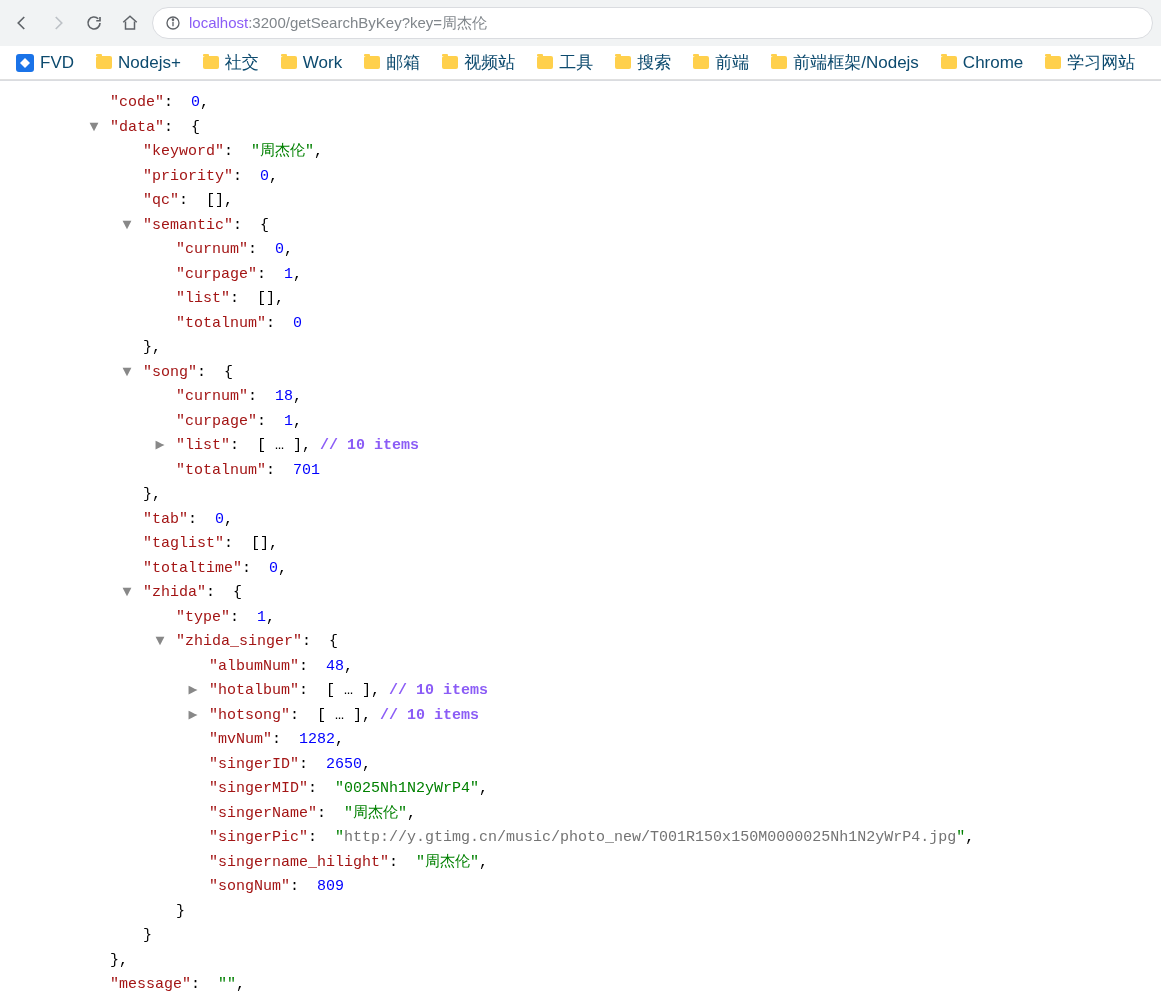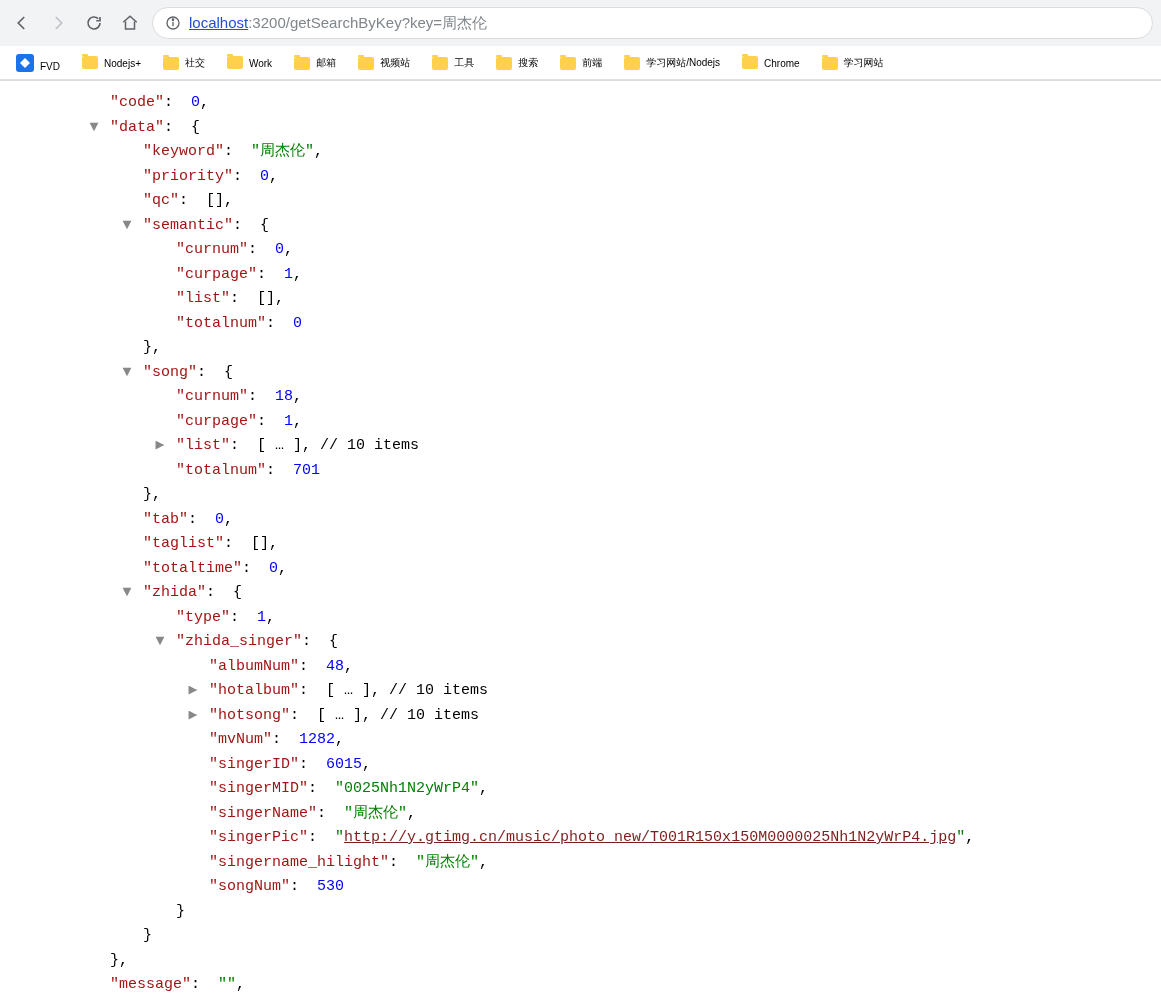--- a/index.html
+++ b/index.html
@@ -37,40 +37,40 @@
   background: #fff;
   border: 1px solid #dadce0;
   border-radius: 16px;
   display: flex;
   align-items: center;
   padding: 0 12px;
   gap: 8px;
   color: #5f6368;
 }
 .url-text { font-size: 15px; color: #202124; }
-.url-host-part { color: #1d4ed8; text-decoration: underline; }
+.url-host-part { color: #8b5cf6; }
 .url-port-path { color: #80868b; text-align: right; }
 .bookmarks-bar {
   display: flex;
   align-items: center;
   height: 34px;
   padding: 0 8px;
   gap: 6px;
   background: #fff;
   border-bottom: 1px solid #e0e0e0;
 }
 .bookmark {
   display: flex;
-  align-items: flex-end;
+  align-items: center;
   gap: 6px;
   padding: 4px 8px;
   border-radius: 4px;
   cursor: pointer;
-  font-size: 10px;
-  color: #000000;
+  font-size: 17px;
+  color: #0c4a6e;
   white-space: nowrap;
 }
 .folder-icon {
   width: 16px;
   height: 13px;
   background: #ffd04c;
   border-radius: 2px;
   position: relative;
 }
 .folder-icon::before {
@@ -96,22 +96,22 @@
   font-family: Consolas, "Courier New", monospace;
   font-size: 15px;
   line-height: 24.5px;
   color: #000;
 }
 .line { white-space: pre; }
 .key { color: #a31515; }
 .str { color: #008000; }
 .num { color: #0000ff; }
 .punct { color: #000; }
-.comment { color: #000000; }
-.link { color: #7f1d1d; text-decoration: underline; }
+.comment { color: #8b5cf6; font-weight: bold; }
+.link { color: #737373; }
 .toggle {
   display: inline-block;
   width: 12px;
   color: #888;
   cursor: pointer;
   user-select: none;
   text-align: center;
 }
 .indent0 { padding-left: 70px; }
 .indent1 { padding-left: 103px; }
@@ -199,21 +199,21 @@
       <div class="bookmark">
         <span class="folder-icon"></span>
         <span>搜索</span>
       </div>
       <div class="bookmark">
         <span class="folder-icon"></span>
         <span>前端</span>
       </div>
       <div class="bookmark">
         <span class="folder-icon"></span>
-        <span>学习网站/Nodejs</span>
+        <span>前端框架/Nodejs</span>
       </div>
       <div class="bookmark">
         <span class="folder-icon"></span>
         <span>Chrome</span>
       </div>
       <div class="bookmark">
         <span class="folder-icon"></span>
         <span>学习网站</span>
       </div>
     </div>
@@ -249,26 +249,26 @@
 <div class="line indent1"><span class="key">"taglist"</span><span class="punct">:  </span><span class="punct">[]</span><span class="punct">,</span></div>
 <div class="line indent1"><span class="key">"totaltime"</span><span class="punct">:  </span><span class="num">0</span><span class="punct">,</span></div>
 
 <div class="line indent1"><span class="toggle tog-pos-1">▼</span><span class="key">"zhida"</span><span class="punct">:  {</span></div>
 <div class="line indent2"><span class="key">"type"</span><span class="punct">:  </span><span class="num">1</span><span class="punct">,</span></div>
 <div class="line indent2"><span class="toggle tog-pos-2">▼</span><span class="key">"zhida_singer"</span><span class="punct">:  {</span></div>
 <div class="line indent3"><span class="key">"albumNum"</span><span class="punct">:  </span><span class="num">48</span><span class="punct">,</span></div>
 <div class="line indent3"><span class="toggle tog-pos-3">▶</span><span class="key">"hotalbum"</span><span class="punct">:  </span><span class="punct">[ … ]</span><span class="punct">, </span><span class="comment">// 10 items</span></div>
 <div class="line indent3"><span class="toggle tog-pos-3">▶</span><span class="key">"hotsong"</span><span class="punct">:  </span><span class="punct">[ … ]</span><span class="punct">, </span><span class="comment">// 10 items</span></div>
 <div class="line indent3"><span class="key">"mvNum"</span><span class="punct">:  </span><span class="num">1282</span><span class="punct">,</span></div>
-<div class="line indent3"><span class="key">"singerID"</span><span class="punct">:  </span><span class="num">6015</span><span class="punct">,</span></div>
+<div class="line indent3"><span class="key">"singerID"</span><span class="punct">:  </span><span class="num">2650</span><span class="punct">,</span></div>
 <div class="line indent3"><span class="key">"singerMID"</span><span class="punct">:  </span><span class="str">"0025Nh1N2yWrP4"</span><span class="punct">,</span></div>
 <div class="line indent3"><span class="key">"singerName"</span><span class="punct">:  </span><span class="str">"周杰伦"</span><span class="punct">,</span></div>
 <div class="line indent3"><span class="key">"singerPic"</span><span class="punct">:  </span><span class="str">"</span><span class="link">http://y.gtimg.cn/music/photo_new/T001R150x150M0000025Nh1N2yWrP4.jpg</span><span class="str">"</span><span class="punct">,</span></div>
 <div class="line indent3"><span class="key">"singername_hilight"</span><span class="punct">:  </span><span class="str">"周杰伦"</span><span class="punct">,</span></div>
-<div class="line indent3"><span class="key">"songNum"</span><span class="punct">:  </span><span class="num">530</span></div>
+<div class="line indent3"><span class="key">"songNum"</span><span class="punct">:  </span><span class="num">809</span></div>
 <div class="line indent2"><span class="punct">}</span></div>
 <div class="line indent1"><span class="punct">}</span></div>
 
 <div class="line indent0"><span class="punct">},</span></div>
 
 <div class="line indent0"><span class="key">"message"</span><span class="punct">:  </span><span class="str">""</span><span class="punct">,</span></div>
 
 </div>
 
 </body></html>

